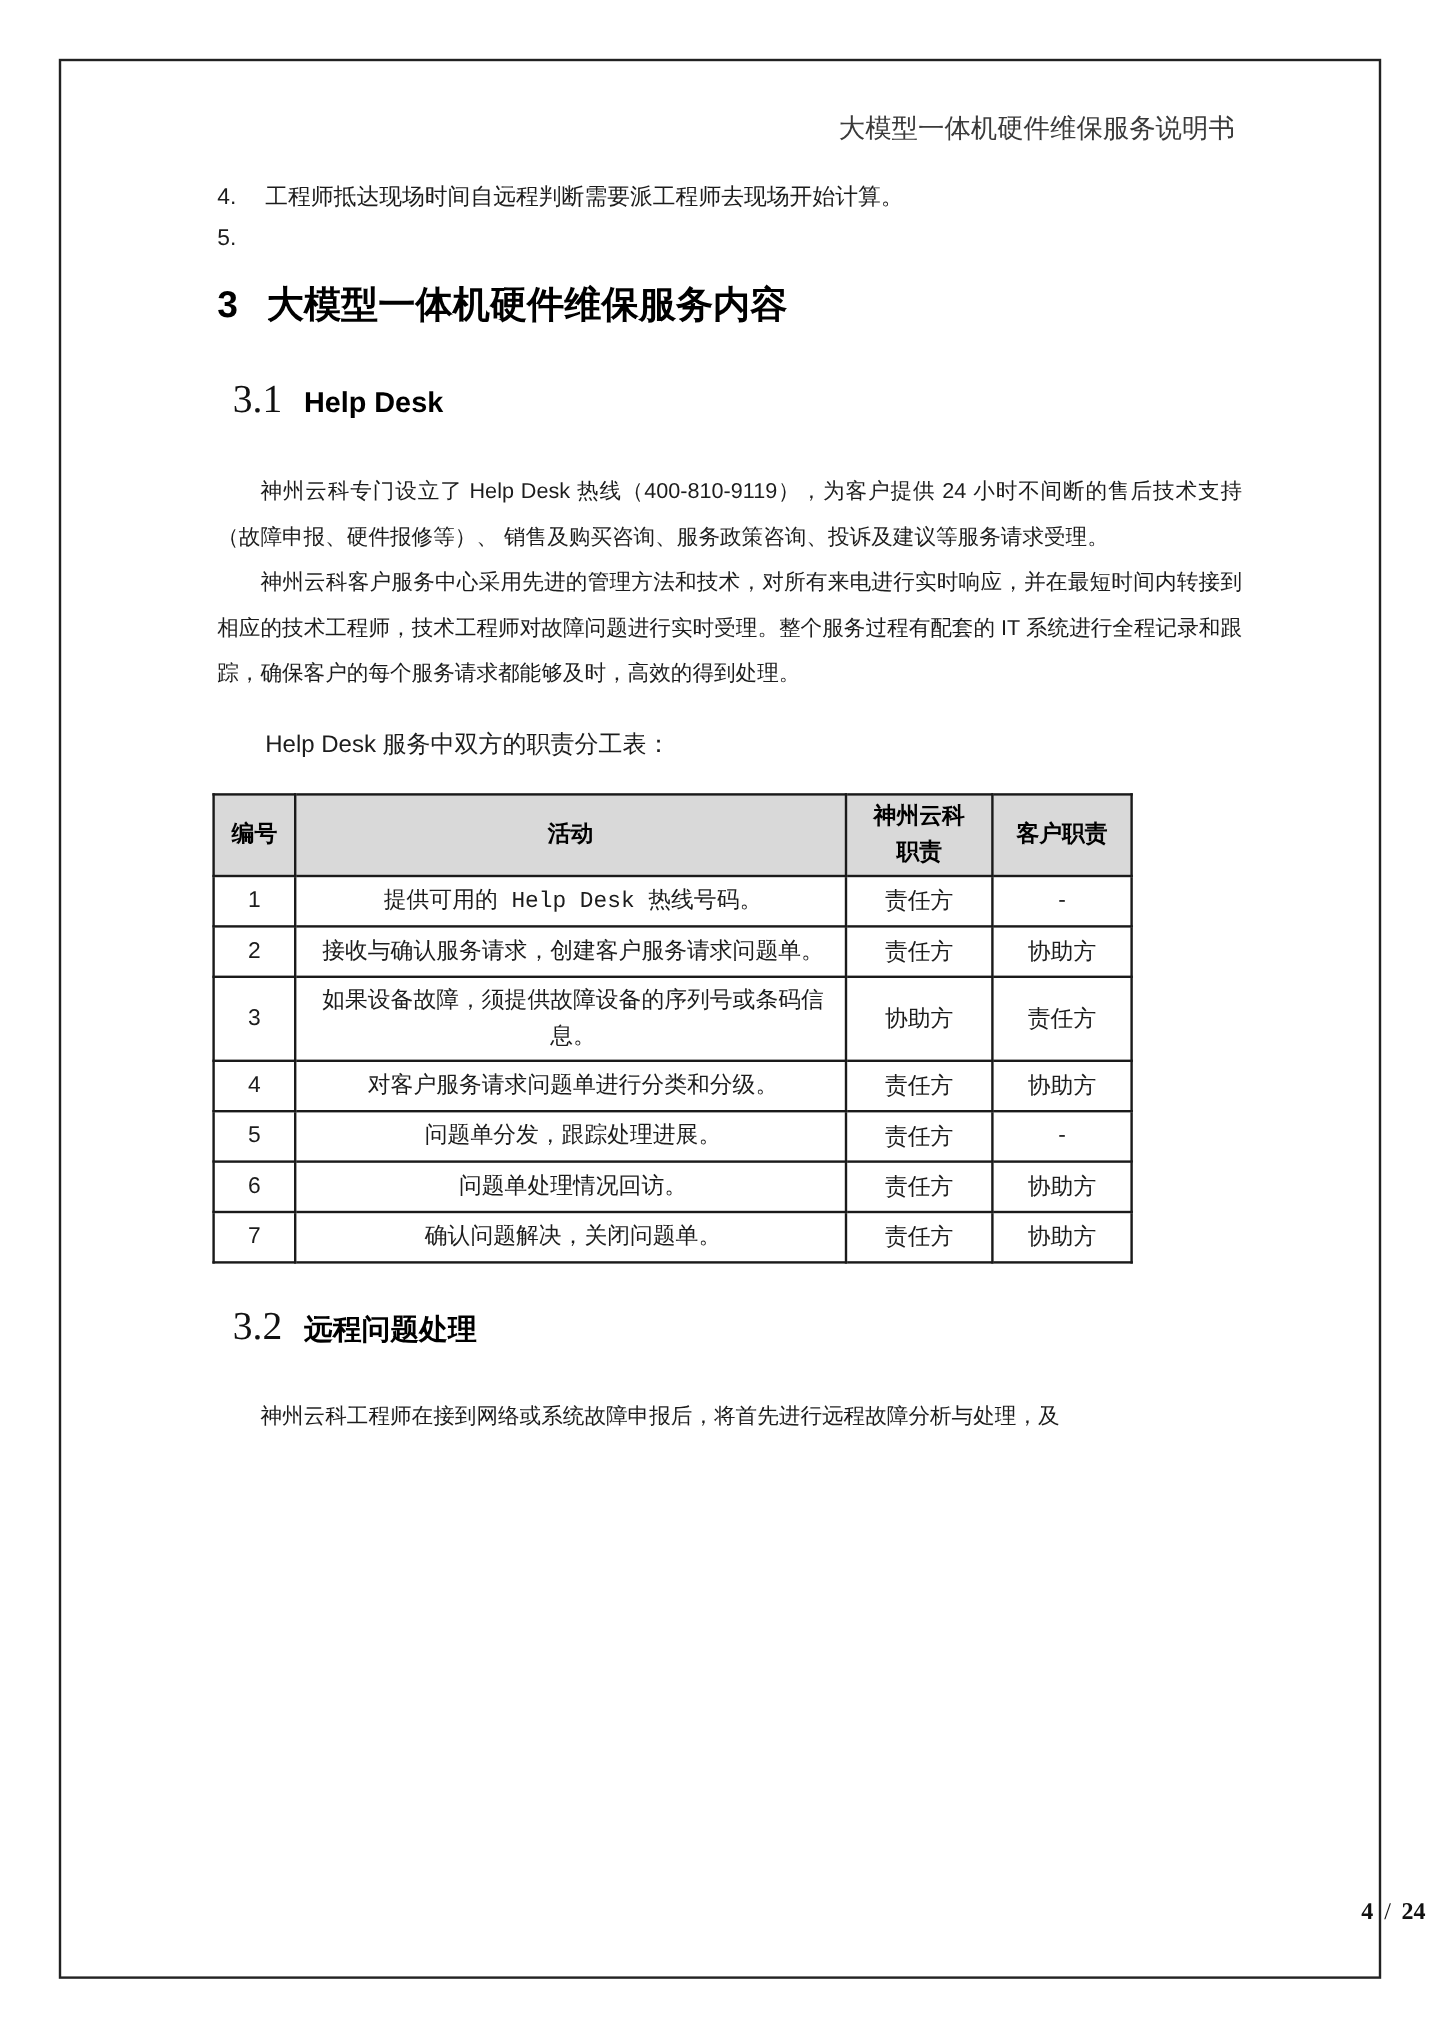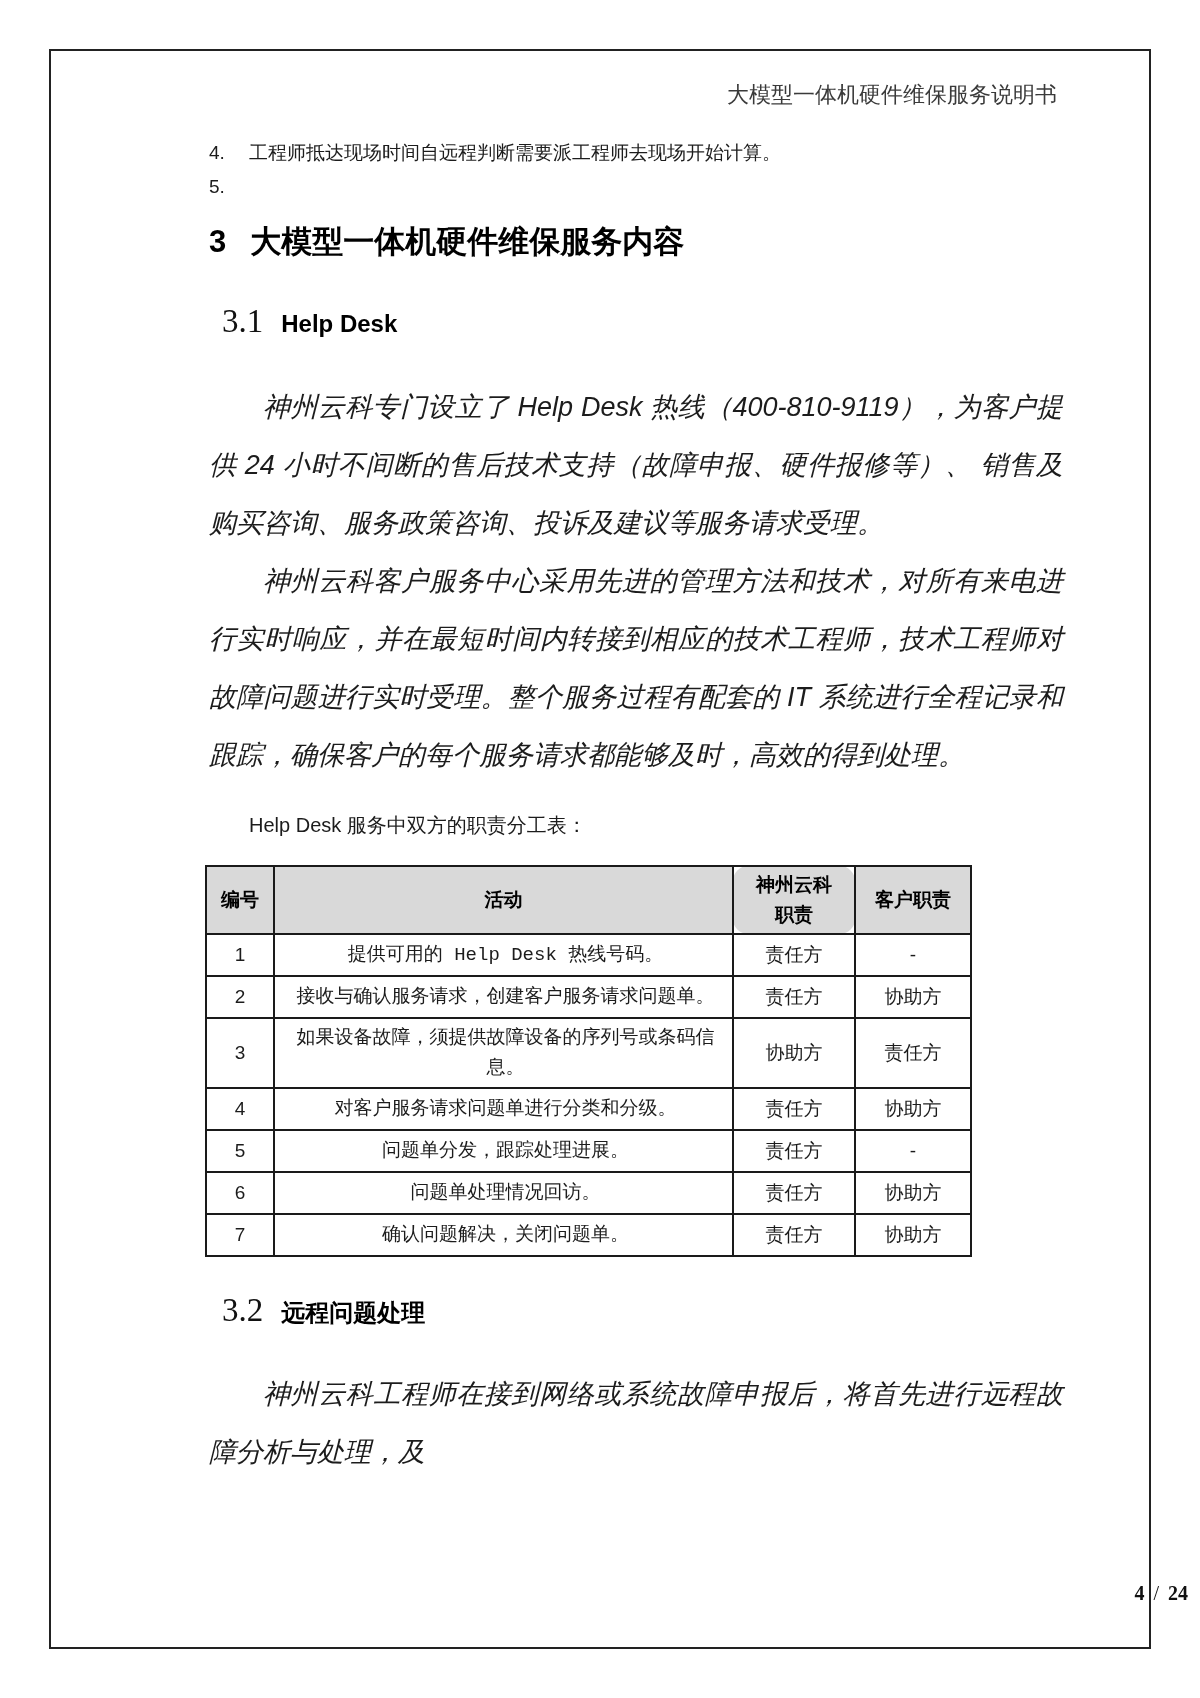--- a/index.html
+++ b/index.html
@@ -14,23 +14,22 @@
     overflow: hidden;
   }
   .frame {
     position: absolute;
     left: 49px; top: 49px;
     width: 1102px; height: 1600px;
     border: 2px solid #222222;
   }
   .content {
     position: absolute;
-    left: 181px; top: 0;
+    left: 181px; top: 12px;
     width: 854px;
-    margin-left: 28px;
   }
   .doc-header {
     margin-top: 81px;
     text-align: right;
     font-family: "Liberation Serif", serif;
     font-size: 22px;
     line-height: 28px;
     color: #3a3a3a;
     padding-right: 6px;
   }
@@ -65,25 +64,24 @@
     color: #111;
   }
   .h2-title {
     font-weight: bold;
     font-size: 24px;
     color: #000;
   }
   .h2-31 { margin-top: 42px; }
   .h2-32 { margin-top: 36px; }
   .para {
-    font-size: 27px;
-    line-height: 58px;
+    font-size: 18px;
+    line-height: 38px;
     text-align: justify;
     text-indent: 2em;
-    font-style: italic;
   }
   .para-1 { margin-top: 37px; }
   .para-2 { margin-top: 0; }
   .table-intro {
     margin-top: 12px;
     font-size: 20px;
     line-height: 58px;
     text-indent: 2em;
   }
   .resp-table {
@@ -98,21 +96,21 @@
     border: 2px solid #1a1a1a;
     vertical-align: middle;
   }
   .resp-table th {
     background: #d9d9d9;
     font-weight: bold;
     text-align: center;
     line-height: 30px;
     color: #000;
   }
-  .th-wrap { white-space: pre-line; border-radius: 15px; }
+  .th-wrap { white-space: pre-line; }
   .col-num { width: 68px; }
   .col-act { width: 459px; }
   .col-vendor { width: 122px; }
   .col-cust { width: 116px; }
   .row-hdr { height: 68px; }
   .row-s { height: 42px; }
   .row-d { height: 64px; }
   .cell-center { text-align: center; }
   .cell-act {
     text-align: center;

